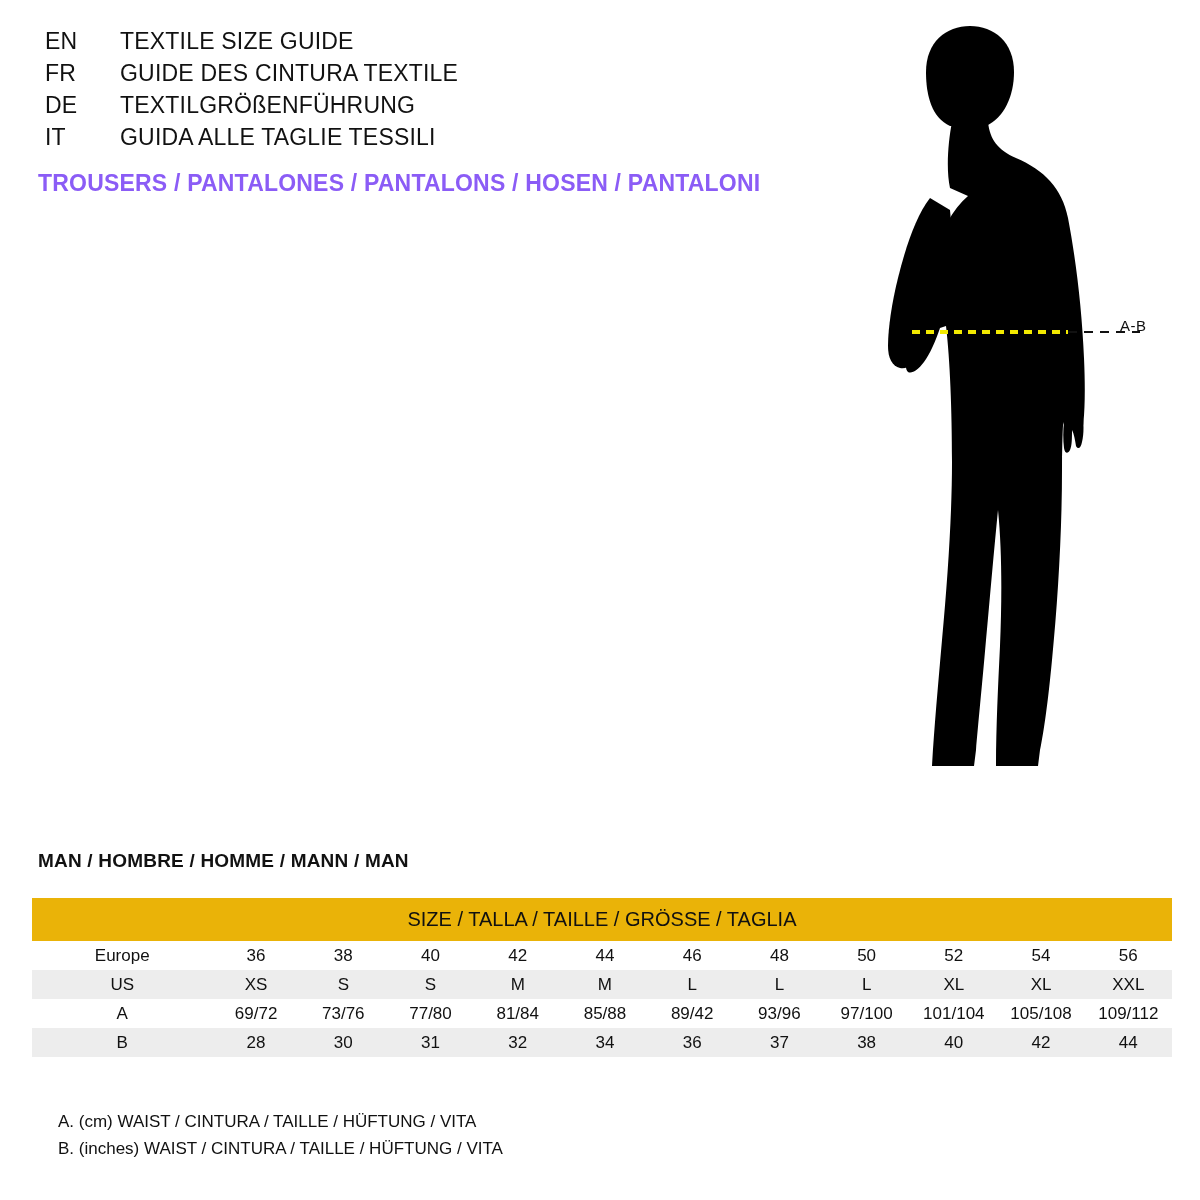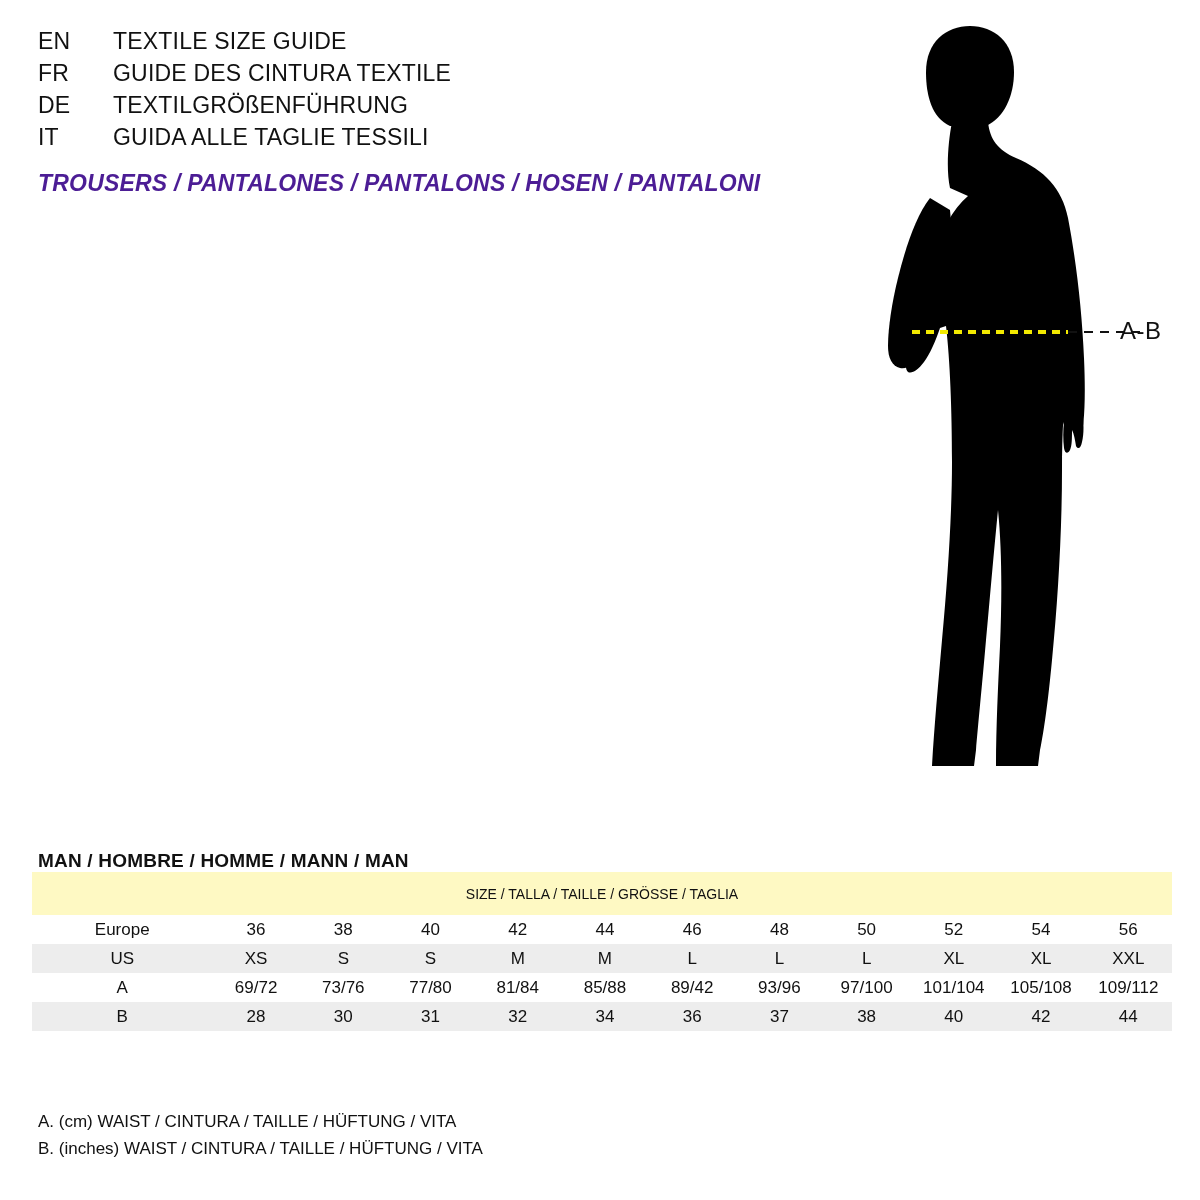--- a/index.html
+++ b/index.html
@@ -20,73 +20,73 @@
   #header-block {
     position: absolute;
     left: 38px;
     top: 28px;
     width: 780px;
   }
   .lang-row {
     display: flex;
     align-items: baseline;
     height: 32px;
+    margin-left: 7px;
   }
   .lang-code {
     width: 75px;
     font-size: 23px;
     letter-spacing: 0.2px;
     color: #111;
   }
   .lang-text {
     font-size: 23px;
     letter-spacing: 0.2px;
     color: #111;
     white-space: nowrap;
   }
   #garment-title {
     margin-top: 14px;
     font-size: 23px;
     font-weight: bold;
     letter-spacing: 0.2px;
-    color: #4c1d95;
+    color: #8b5cf6;
     white-space: nowrap;
-    font-style: italic;
   }
 
   
   #figure-block {
     position: absolute;
     left: 800px;
     top: 10px;
     width: 400px;
     height: 790px;
   }
   #figure-svg { display: block; }
   #ab-label {
     position: absolute;
     left: 1120px;
     top: 317px;
-    font-size: 24px;
+    font-size: 15px;
     color: #111;
     letter-spacing: 0.5px;
   }
 
   
   #table-block {
     position: absolute;
     left: 32px;
     top: 850px;
     width: 1140px;
   }
   #table-caption {
     font-size: 19px;
     font-weight: bold;
     color: #111;
-    margin-bottom: 0;
+    margin-bottom: 26px;
     letter-spacing: 0.2px;
     padding-left: 6px;
   }
   table.size-table {
     border-collapse: collapse;
     width: 1140px;
     table-layout: fixed;
     font-size: 17px;
   }
   table.size-table td {
@@ -94,40 +94,41 @@
     padding: 0;
     text-align: center;
     color: #111;
   }
   td.label-cell {
     text-align: left;
     padding-left: 10px;
     width: 180px;
   }
   tr.header-row td {
-    background: #fef9c3;
+    background: #eab308;
     font-weight: normal;
-    font-size: 14px;
+    font-size: 20px;
     height: 43px;
   }
   tr.row-light td { background: #ffffff; }
   tr.row-shade td { background: #ededed; }
 
   
   #footnotes {
     position: absolute;
     left: 38px;
     top: 1108px;
     width: 800px;
   }
   .footnote {
     font-size: 17px;
     color: #111;
     line-height: 27px;
     white-space: nowrap;
+    margin-left: 20px;
   }
 </style>
 </head>
 <body>
 
 <div id="header-block">
 
   <div class="lang-row">
     <div class="lang-code">EN</div>
     <div class="lang-text">TEXTILE SIZE GUIDE</div>

